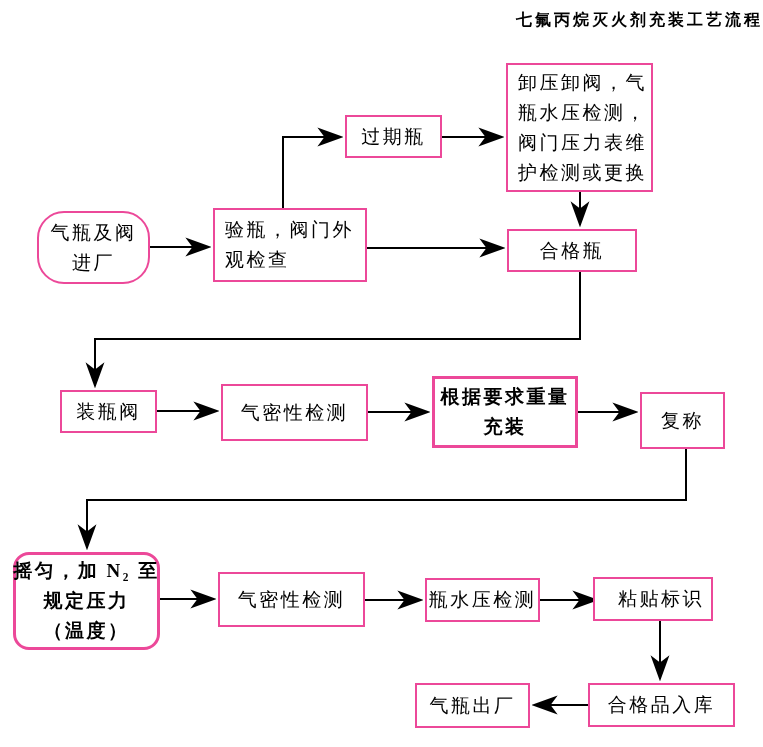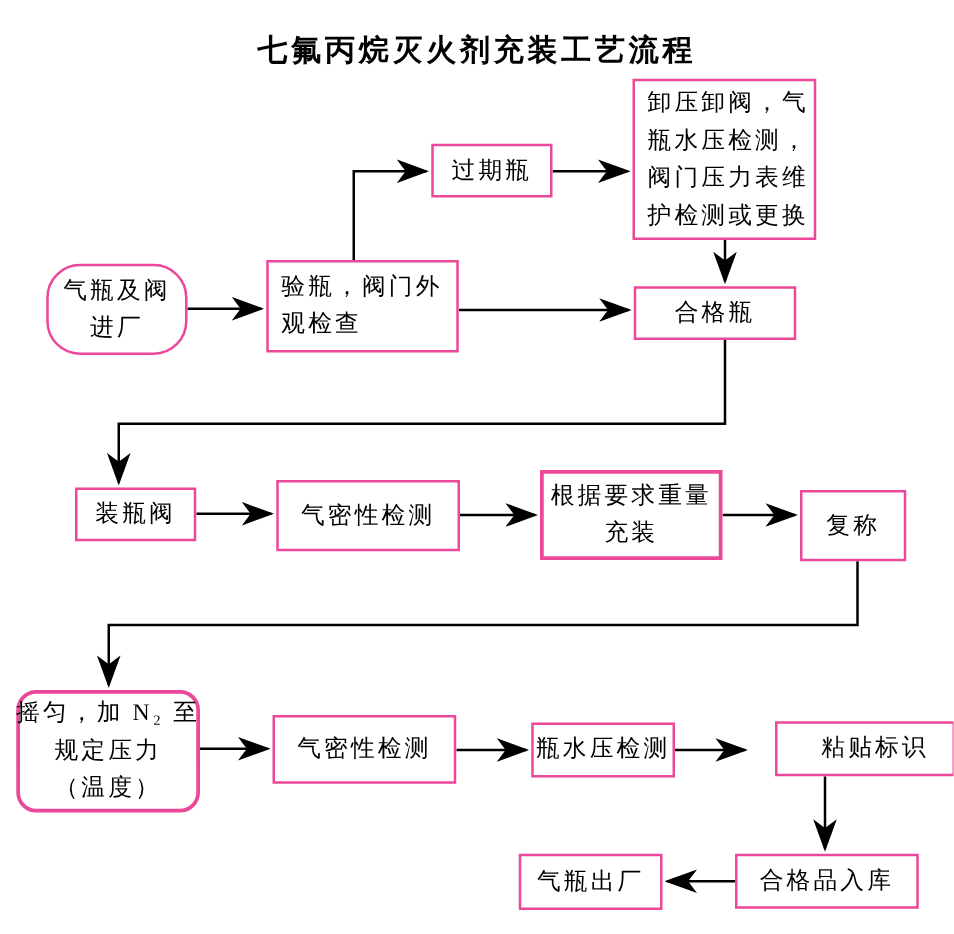--- a/index.html
+++ b/index.html
@@ -11,44 +11,44 @@
     position: relative;
     width: 763px;
     height: 747px;
     background: #ffffff;
     font-family: "Liberation Serif", "DejaVu Serif", serif;
     color: #000000;
     overflow: hidden;
   }
   .title {
     position: absolute;
-    top: 24px;
+    top: 10px;
     left: 0;
     width: 100%;
-    text-align: center;
-    font-size: 24px;
+    text-align: right;
+    font-size: 16px;
     font-weight: bold;
     letter-spacing: 3px;
   }
   .box {
     position: absolute;
     box-sizing: border-box;
     border: 2px solid #ec4899;
     background: #ffffff;
     display: flex;
     flex-direction: column;
     justify-content: center;
     align-items: center;
     font-size: 19px;
     letter-spacing: 2.5px;
     line-height: 30px;
     text-align: center;
   }
   .box.bold {
-    font-weight: normal;
+    font-weight: bold;
     border-width: 3px;
   }
   .box.left-align {
     align-items: flex-start;
     text-align: left;
     padding-left: 10px;
     padding-right: 4px;
   }
   .ln { white-space: nowrap; }
   svg.connectors {
@@ -159,21 +159,21 @@
   </div>
 
   <div class="box" style="left:218px; top:572px; width:147px; height:55px;">
     <div class="ln">气密性检测</div>
   </div>
 
   <div class="box" style="left:425px; top:578px; width:115px; height:44px;">
     <div class="ln">瓶水压检测</div>
   </div>
 
-  <div class="box" style="left:620px; top:577px; width:144px; height:44px;padding-left:16px;">
+  <div class="box" style="left:593px; top:577px; width:120px; height:44px;padding-left:16px;">
     <div class="ln">粘贴标识</div>
   </div>
 
   <div class="box" style="left:588px; top:683px; width:147px; height:44px;">
     <div class="ln">合格品入库</div>
   </div>
 
   <div class="box" style="left:415px; top:683px; width:115px; height:45px;">
     <div class="ln">气瓶出厂</div>
   </div>

